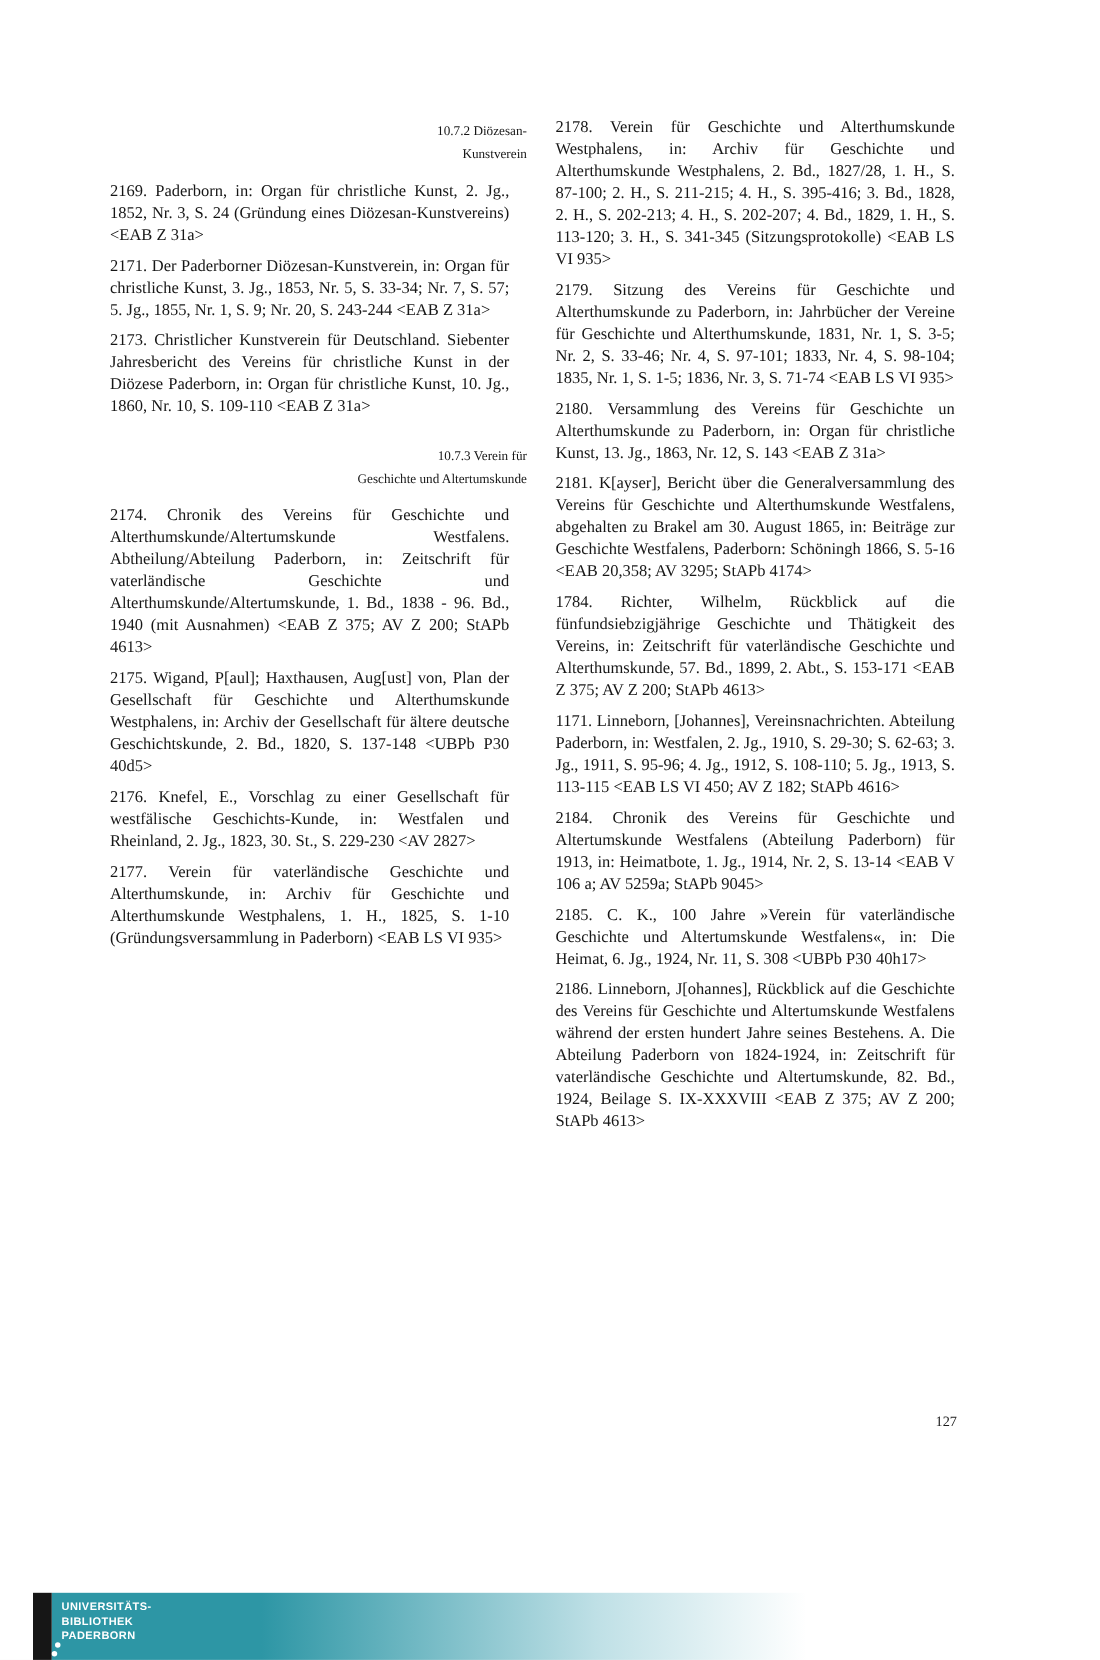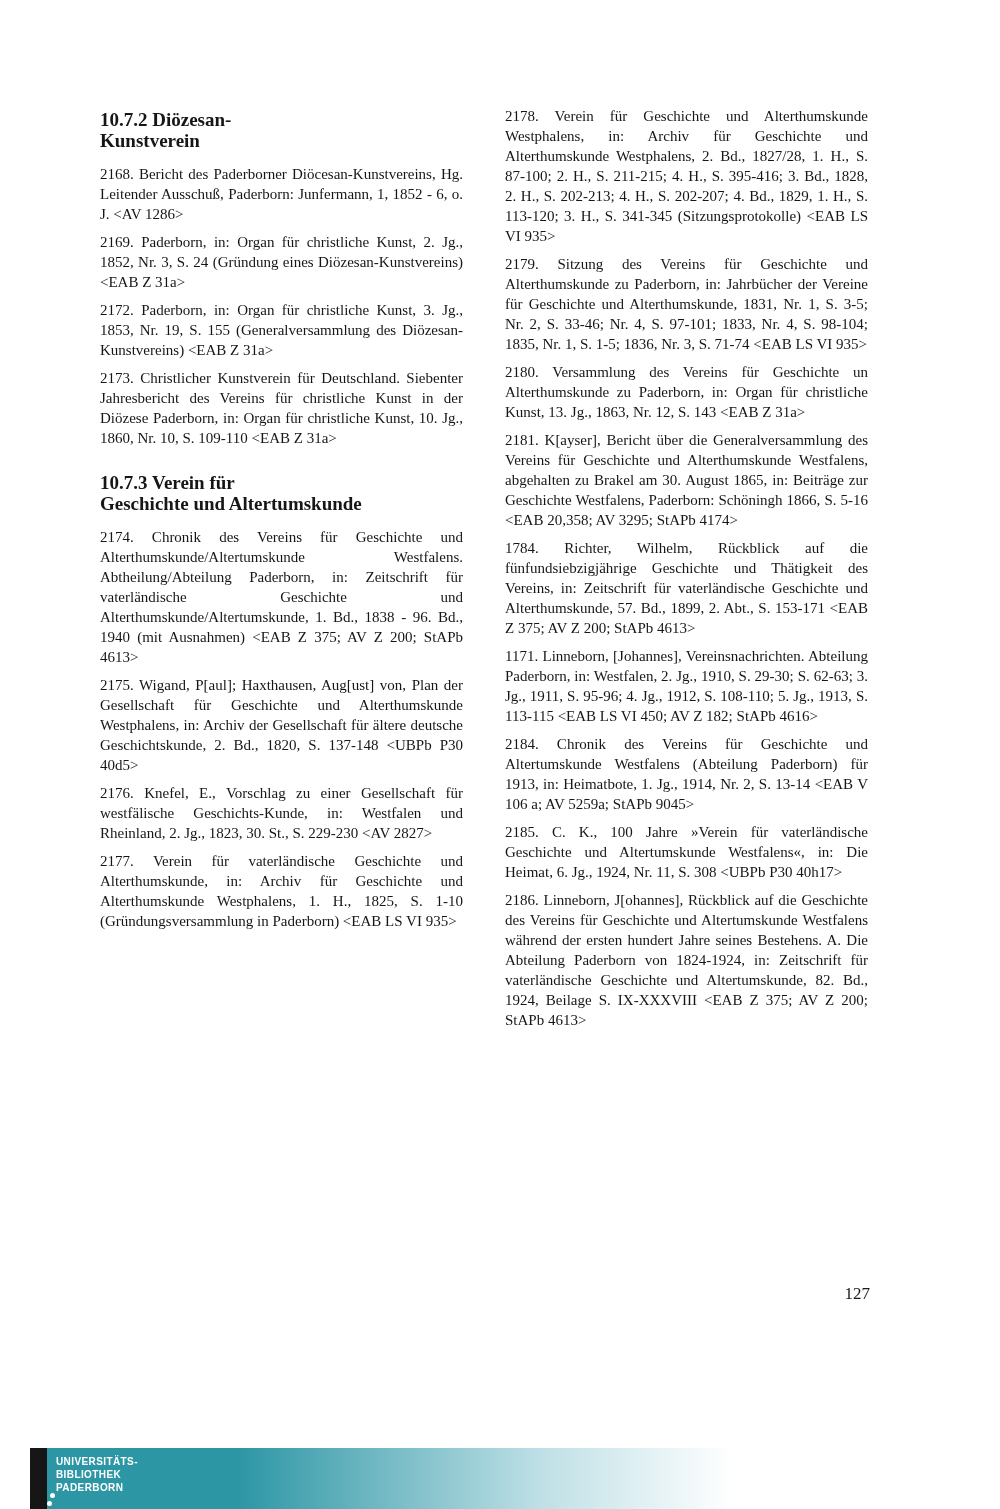--- a/index.html
+++ b/index.html
@@ -23,32 +23,32 @@
   }
   .column {
     width: 379px;
     font-size: 15px;
     line-height: 20px;
     text-align: justify;
   }
   .entry { margin: 0 16px 8px 0; }
   .entry .b { font-weight: normal; }
   .heading {
-    font-weight: bold;
-    text-align: left;
-    font-size: 19px;
+    font-weight: normal;
+    text-align: right;
+    font-size: 12px;
     line-height: 21px;
     margin: 24px 0 13px 0;
   }
   .heading:first-child { margin-top: 3px; }
   .page-number {
     position: absolute;
     top: 1284px;
     right: 130px;
-    font-size: 17px;
+    font-size: 13px;
     color: #1a1a1a;
   }
   .footer {
     position: absolute;
     left: 0;
     bottom: 0;
     width: 1000px;
     height: 61px;
   }
   .banner-band {
@@ -89,23 +89,22 @@
   .dot-2 { left: 47px; bottom: 3px; }
 </style>
 </head>
 <body>
 
 <div class="page">
 
   <div class="text-columns">
     <div class="column" id="col-left">
         <div class="heading"><span>10.7.2 Diözesan-</span><br><span>Kunstverein</span></div>
-        <p class="entry"><span>2168. Bericht des Paderborner Diöcesan-Kunstvereins, Hg. Leitender Ausschuß, Paderborn: Junfermann, 1, 1852 - 6, o. J. &lt;AV 1286&gt;</span></p>
         <p class="entry"><span>2169. Paderborn, in: Organ für christliche Kunst, 2. Jg., 1852, Nr. 3, S. 24 (Gründung eines Diözesan-Kunstvereins) &lt;EAB Z 31a&gt;</span></p>
-        <p class="entry"><span>2172. Paderborn, in: Organ für christliche Kunst, 3. Jg., 1853, Nr. 19, S. 155 (Generalversammlung des Diözesan-Kunstvereins) &lt;EAB Z 31a&gt;</span></p>
+        <p class="entry"><span>2171. Der Paderborner Diözesan-Kunstverein, in: Organ für christliche Kunst, 3. Jg., 1853, Nr. 5, S. 33-34; Nr. 7, S. 57; 5. Jg., 1855, Nr. 1, S. 9; Nr. 20, S. 243-244 &lt;EAB Z 31a&gt;</span></p>
         <p class="entry"><span>2173. Christlicher Kunstverein für Deutschland. Siebenter Jahresbericht des Vereins für christliche Kunst in der Diözese Paderborn, in: Organ für christliche Kunst, 10. Jg., 1860, Nr. 10, S. 109-110 &lt;EAB Z 31a&gt;</span></p>
         <div class="heading"><span>10.7.3 Verein für</span><br><span>Geschichte und Altertumskunde</span></div>
         <p class="entry"><span>2174. Chronik des Vereins für Geschichte und Alterthumskunde/Altertumskunde Westfalens. Abtheilung/Abteilung Paderborn, in: Zeitschrift für vaterländische Geschichte und Alterthumskunde/Altertumskunde, 1. Bd., 1838 - 96. Bd., 1940 (mit Ausnahmen) &lt;EAB Z 375; AV Z 200; StAPb 4613&gt;</span></p>
         <p class="entry"><span>2175. </span><span class="b">Wigand,</span><span> P[aul]; </span><span class="b">Haxthausen,</span><span> Aug[ust] von, Plan der Gesellschaft für Geschichte und Alterthumskunde Westphalens, in: Archiv der Gesellschaft für ältere deutsche Geschichtskunde, 2. Bd., 1820, S. 137-148 &lt;UBPb P30 40d5&gt;</span></p>
         <p class="entry"><span>2176. </span><span class="b">Knefel,</span><span> E., Vorschlag zu einer Gesellschaft für westfälische Geschichts-Kunde, in: Westfalen und Rheinland, 2. Jg., 1823, 30. St., S. 229-230 &lt;AV 2827&gt;</span></p>
         <p class="entry"><span>2177. Verein für vaterländische Geschichte und Alterthumskunde, in: Archiv für Geschichte und Alterthumskunde Westphalens, 1. H., 1825, S. 1-10 (Gründungsversammlung in Paderborn) &lt;EAB LS VI 935&gt;</span></p>
       </div>
     <div class="column" id="col-right">
         <p class="entry"><span>2178. Verein für Geschichte und Alterthumskunde Westphalens, in: Archiv für Geschichte und Alterthumskunde Westphalens, 2. Bd., 1827/28, 1. H., S. 87-100; 2. H., S. 211-215; 4. H., S. 395-416; 3. Bd., 1828, 2. H., S. 202-213; 4. H., S. 202-207; 4. Bd., 1829, 1. H., S. 113-120; 3. H., S. 341-345 (Sitzungsprotokolle) &lt;EAB LS VI 935&gt;</span></p>
         <p class="entry"><span>2179. Sitzung des Vereins für Geschichte und Alterthumskunde zu Paderborn, in: Jahrbücher der Vereine für Geschichte und Alterthumskunde, 1831, Nr. 1, S. 3-5; Nr. 2, S. 33-46; Nr. 4, S. 97-101; 1833, Nr. 4, S. 98-104; 1835, Nr. 1, S. 1-5; 1836, Nr. 3, S. 71-74 &lt;EAB LS VI 935&gt;</span></p>

